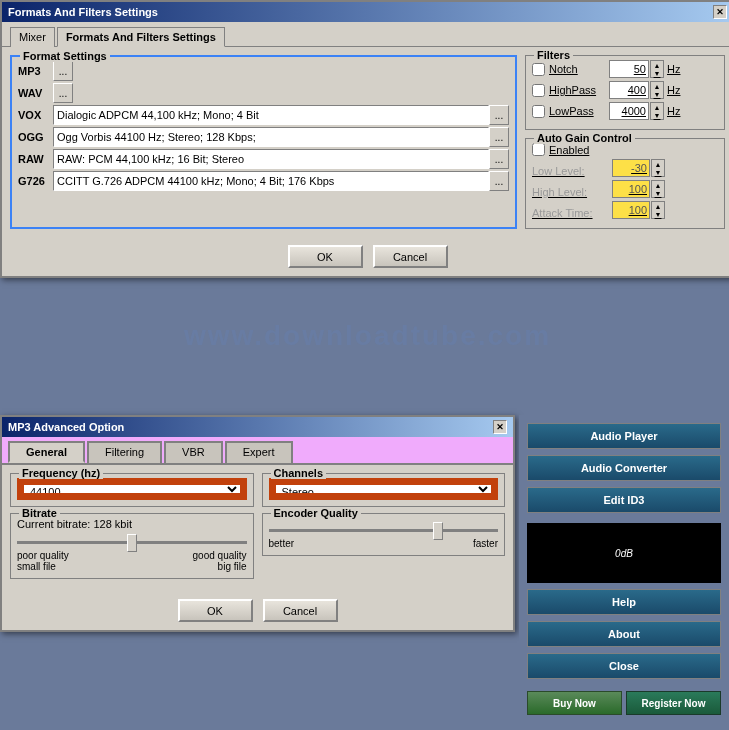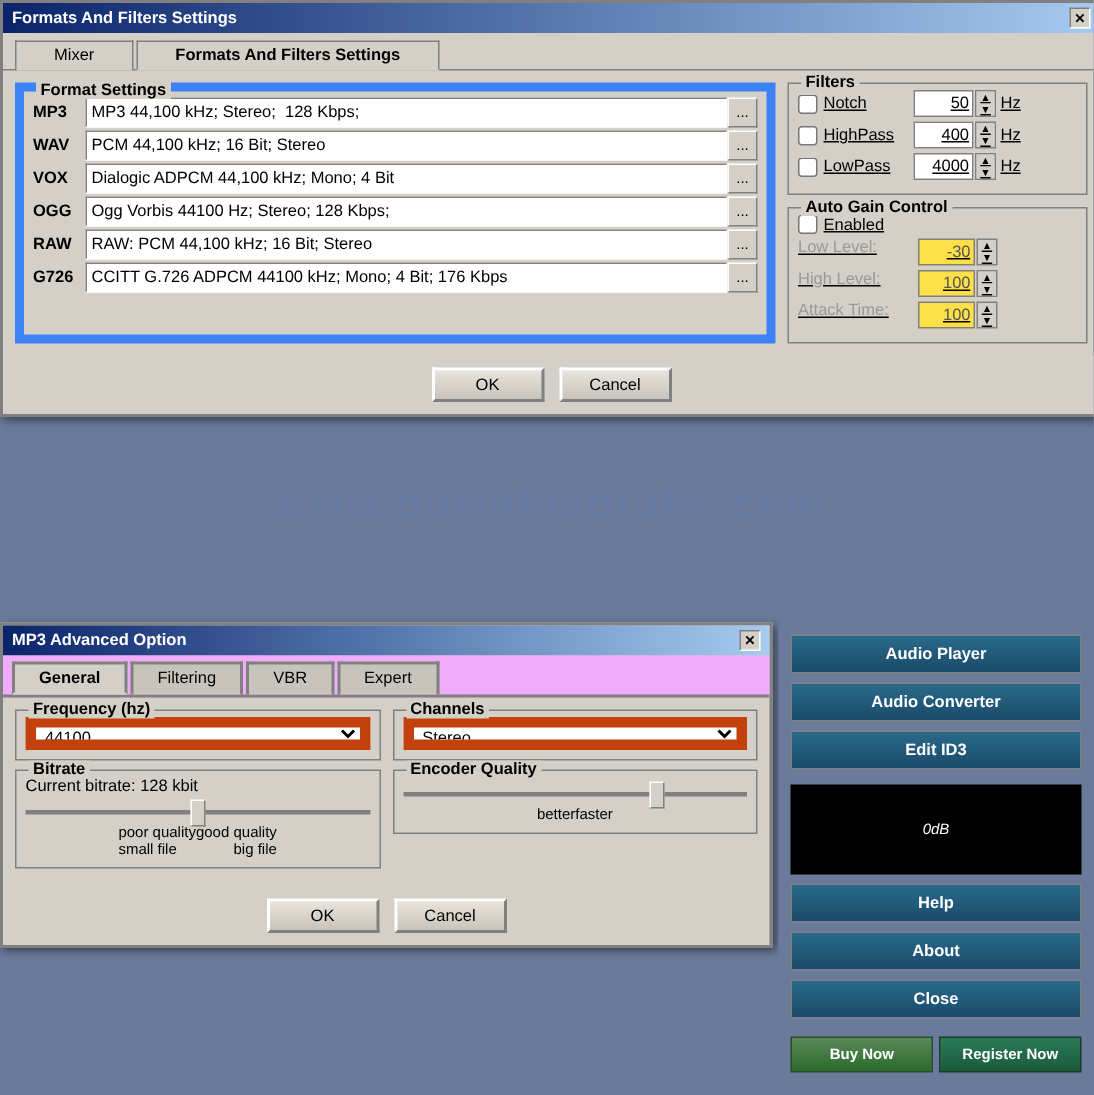--- a/index.html
+++ b/index.html
@@ -48,21 +48,21 @@
     }
 
     .dialog-tabs {
       display: flex;
       padding: 4px 8px 0;
       background: #d4d0c8;
       border-bottom: 1px solid #808080;
     }
 
     .tab-item {
-      padding: 3px 25px;
+      padding: 3px 8px;
       border: 1px solid #808080;
       border-bottom: none;
       background: #d4d0c8;
       cursor: pointer;
       font-size: 11px;
       margin-right: 2px;
       position: relative;
       bottom: -1px;
     }
 
@@ -75,21 +75,21 @@
 
     .dialog-content {
       padding: 8px;
       display: flex;
       gap: 8px;
     }
 
     
     .format-settings-group {
       flex: 1;
-      border: 6px solid #3b82f6;
+      border: 2px solid #3b82f6;
       padding: 4px 6px 6px;
       position: relative;
       background: #d4d0c8;
     }
 
     .group-label {
       position: absolute;
       top: -7px; left: 8px;
       background: #d4d0c8;
       padding: 0 3px;
@@ -208,21 +208,21 @@
     
     .agc-group {
       border: 1px solid #808080;
       padding: 4px 6px 6px;
       position: relative;
       background: #d4d0c8;
     }
 
     .agc-row {
       display: flex;
-      align-items: flex-start;
+      align-items: flex-end;
       margin-bottom: 3px;
     }
 
     .agc-label {
       width: 80px;
       font-size: 11px;
       color: #666;
     }
 
     .agc-input {
@@ -340,21 +340,21 @@
       color: #000;
     }
 
     .slider-container {
       position: relative;
       margin: 4px 0;
     }
 
     .slider-labels {
       display: flex;
-      justify-content: center;
+      justify-content: space-between;
       font-size: 10px;
       color: #000;
       margin-top: 3px;
     }
 
     .mp3-bottom-btns {
       display: flex;
       justify-content: center;
       gap: 10px;
       padding: 6px 8px 8px;
@@ -485,26 +485,24 @@
     <div class="tab-item active">Formats And Filters Settings</div>
   </div>
 
   <div class="dialog-content">
 
     <div class="format-settings-group">
       <span class="group-label">Format Settings</span>
 
       <div class="format-row">
         <span class="format-label">MP3</span>
-        <input class="format-input" type="text" value="MP3 44,100 kHz; Stereo;  128 Kbps;" style="">
         <button class="format-btn">...</button>
       </div>
       <div class="format-row">
         <span class="format-label">WAV</span>
-        <input class="format-input" type="text" value="PCM 44,100 kHz; 16 Bit; Stereo" style="">
         <button class="format-btn">...</button>
       </div>
       <div class="format-row">
         <span class="format-label">VOX</span>
         <input class="format-input" type="text" value="Dialogic ADPCM 44,100 kHz; Mono; 4 Bit" style="">
         <button class="format-btn">...</button>
       </div>
       <div class="format-row">
         <span class="format-label">OGG</span>
         <input class="format-input" type="text" value="Ogg Vorbis 44100 Hz; Stereo; 128 Kbps;" style="">

